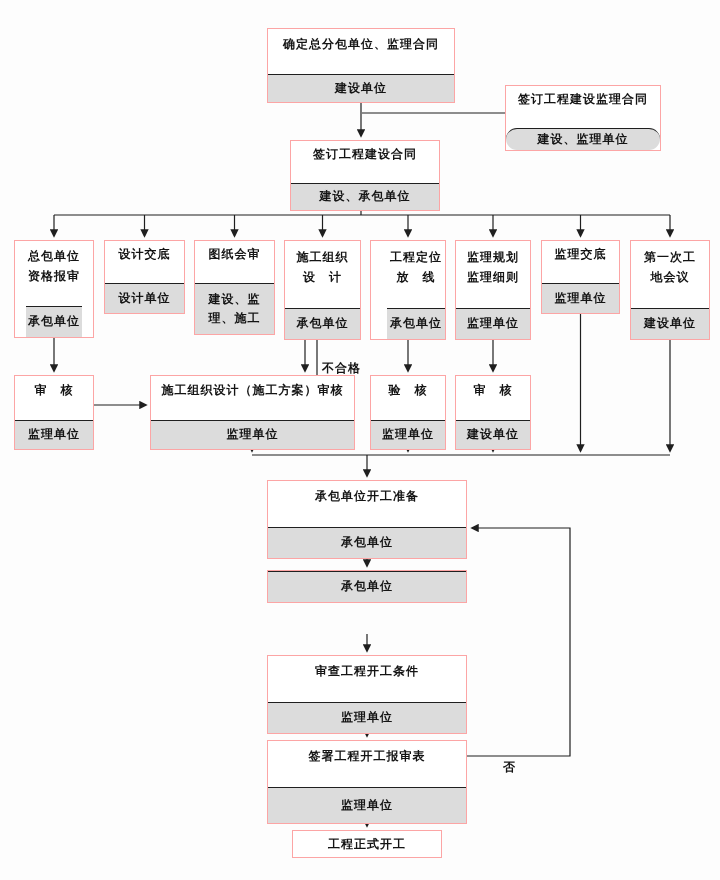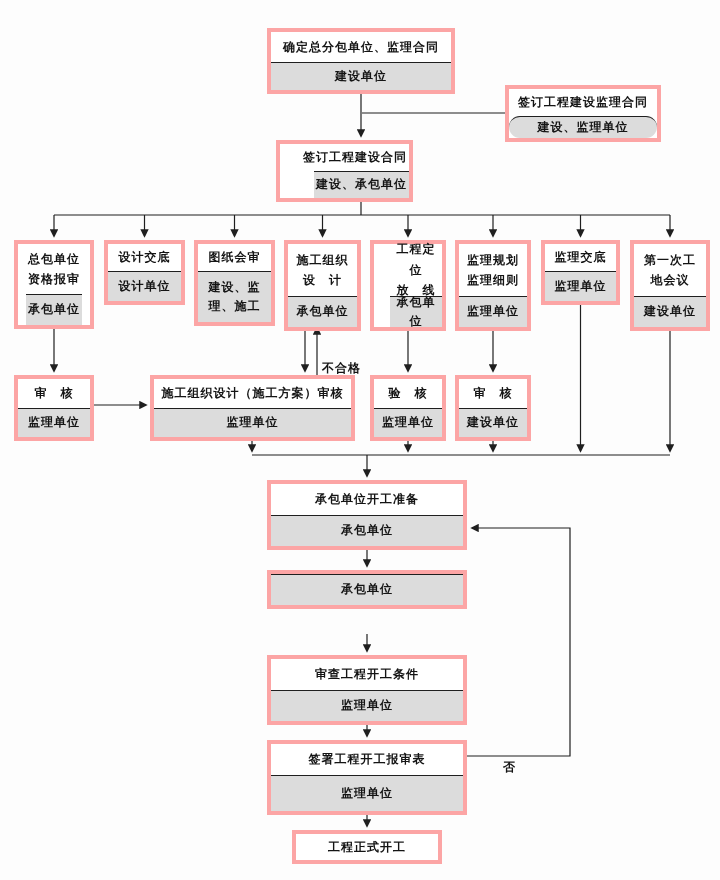--- a/index.html
+++ b/index.html
@@ -9,27 +9,28 @@
     width: 720px;
     height: 880px;
     background: #fdfdfd;
     font-family: "Liberation Serif", serif;
     color: #141414;
     overflow: hidden;
   }
   svg.wires { position: absolute; left: 0; top: 0; width: 720px; height: 880px; }
   .node {
     position: absolute;
-    border: 4px solid #fca5a5;
+    border: 1px solid #fca5a5;
     background: #ffffff;
     display: flex;
     flex-direction: column;
     font-size: 12px;
     font-weight: bold;
     letter-spacing: 1px;
+    gap: 15px;
   }
   .node .title {
     display: flex;
     align-items: center;
     justify-content: center;
     text-align: center;
     white-space: pre-line;
     line-height: 1.7;
     background: #ffffff;
     padding: 0 2px;
@@ -108,21 +109,21 @@
   <div class="node" style="left:267px;top:28px;width:188px;">
     <div class="title" style="height:30px;">确定总分包单位、监理合同</div>
     <div class="unit" style="height:28px;">建设单位</div>
   </div>
 
   <div class="node" style="left:505px;top:85px;width:156px;">
     <div class="title" style="height:27px;">签订工程建设监理合同</div>
     <div class="unit" style="height:22px;border-radius:12px;">建设、监理单位</div>
   </div>
 
-  <div class="node" style="left:276px;top:140px;width:137px;align-items:flex-end;">
+  <div class="node" style="left:290px;top:140px;width:150px;">
     <div class="title" style="height:27px;">签订工程建设合同</div>
     <div class="unit" style="height:27px;">建设、承包单位</div>
   </div>
 
   <div class="node" style="left:14px;top:240px;width:80px;align-items:center;">
     <div class="title" style="height:50px;">总包单位
 资格报审</div>
     <div class="unit" style="height:31px;">承包单位</div>
   </div>
 

